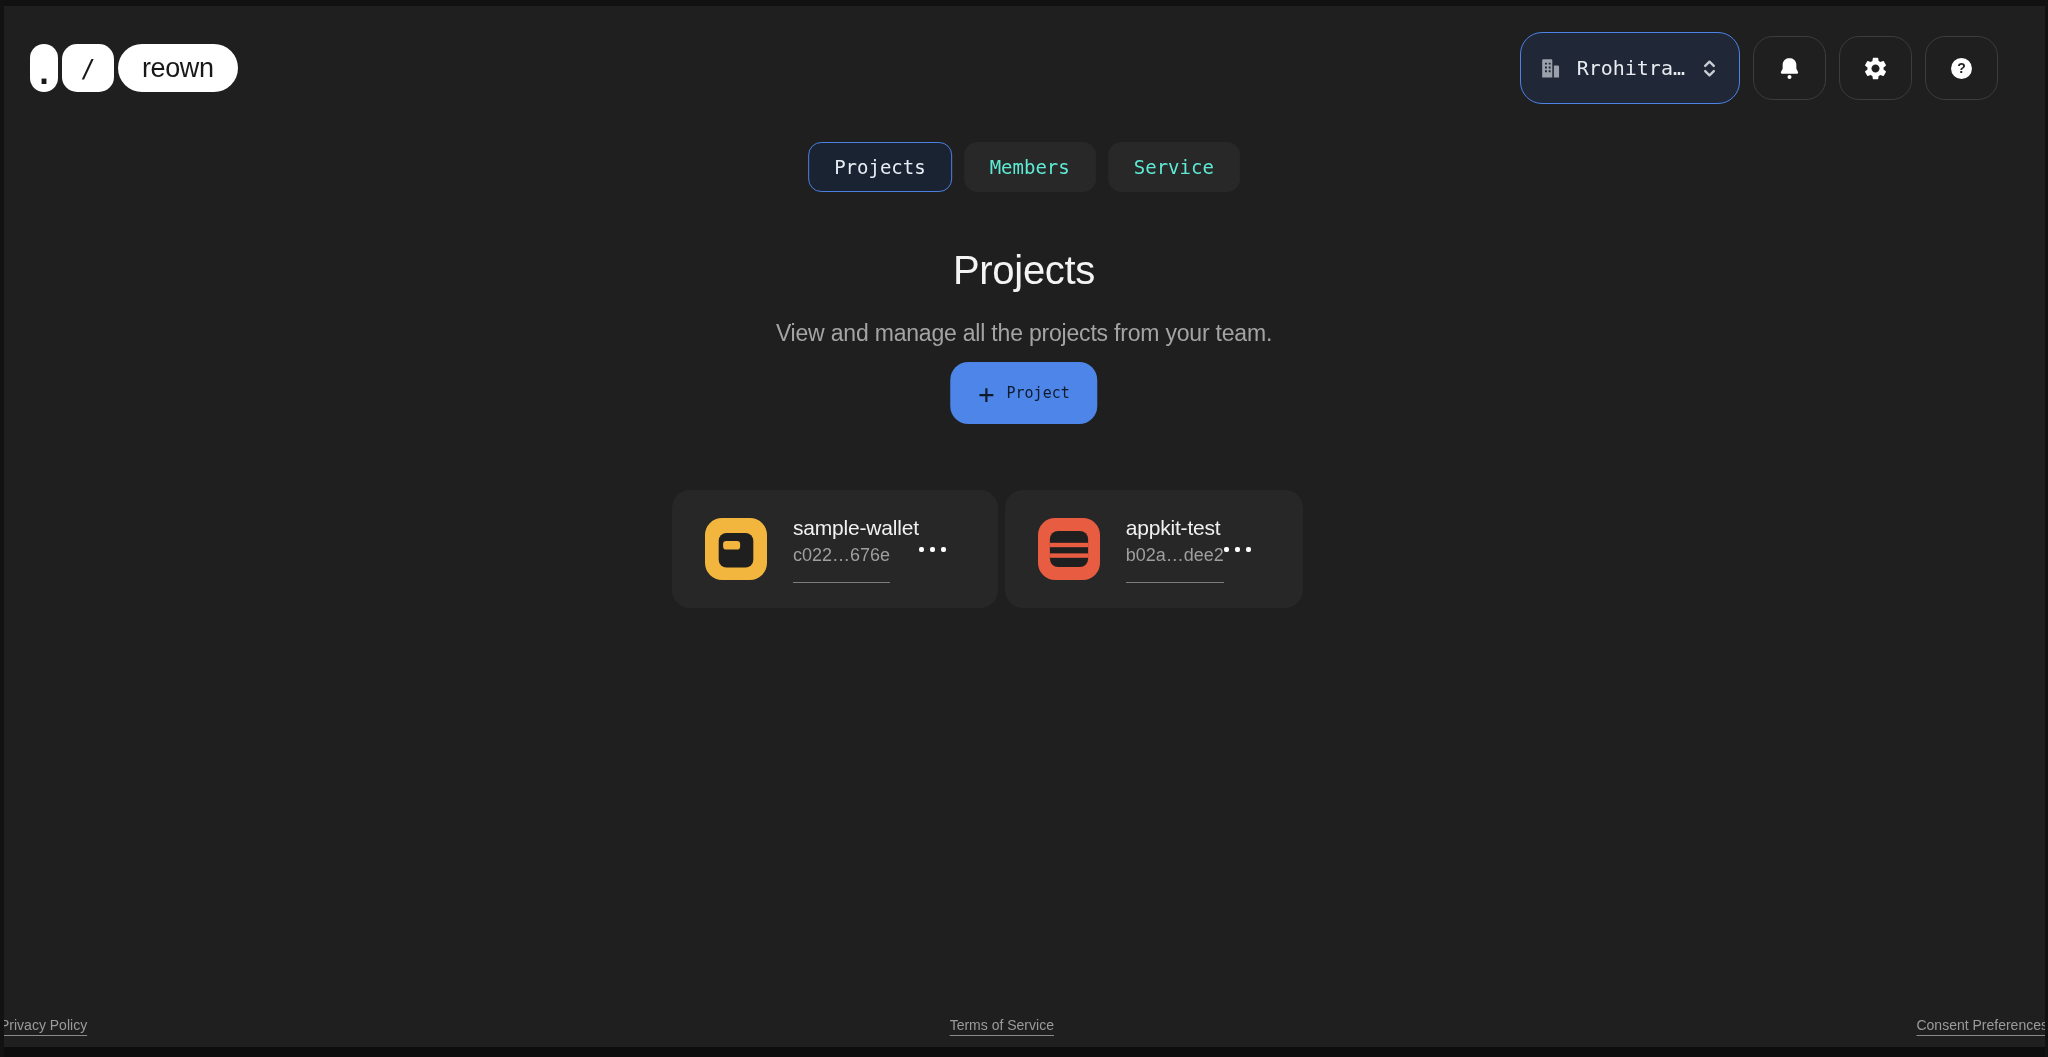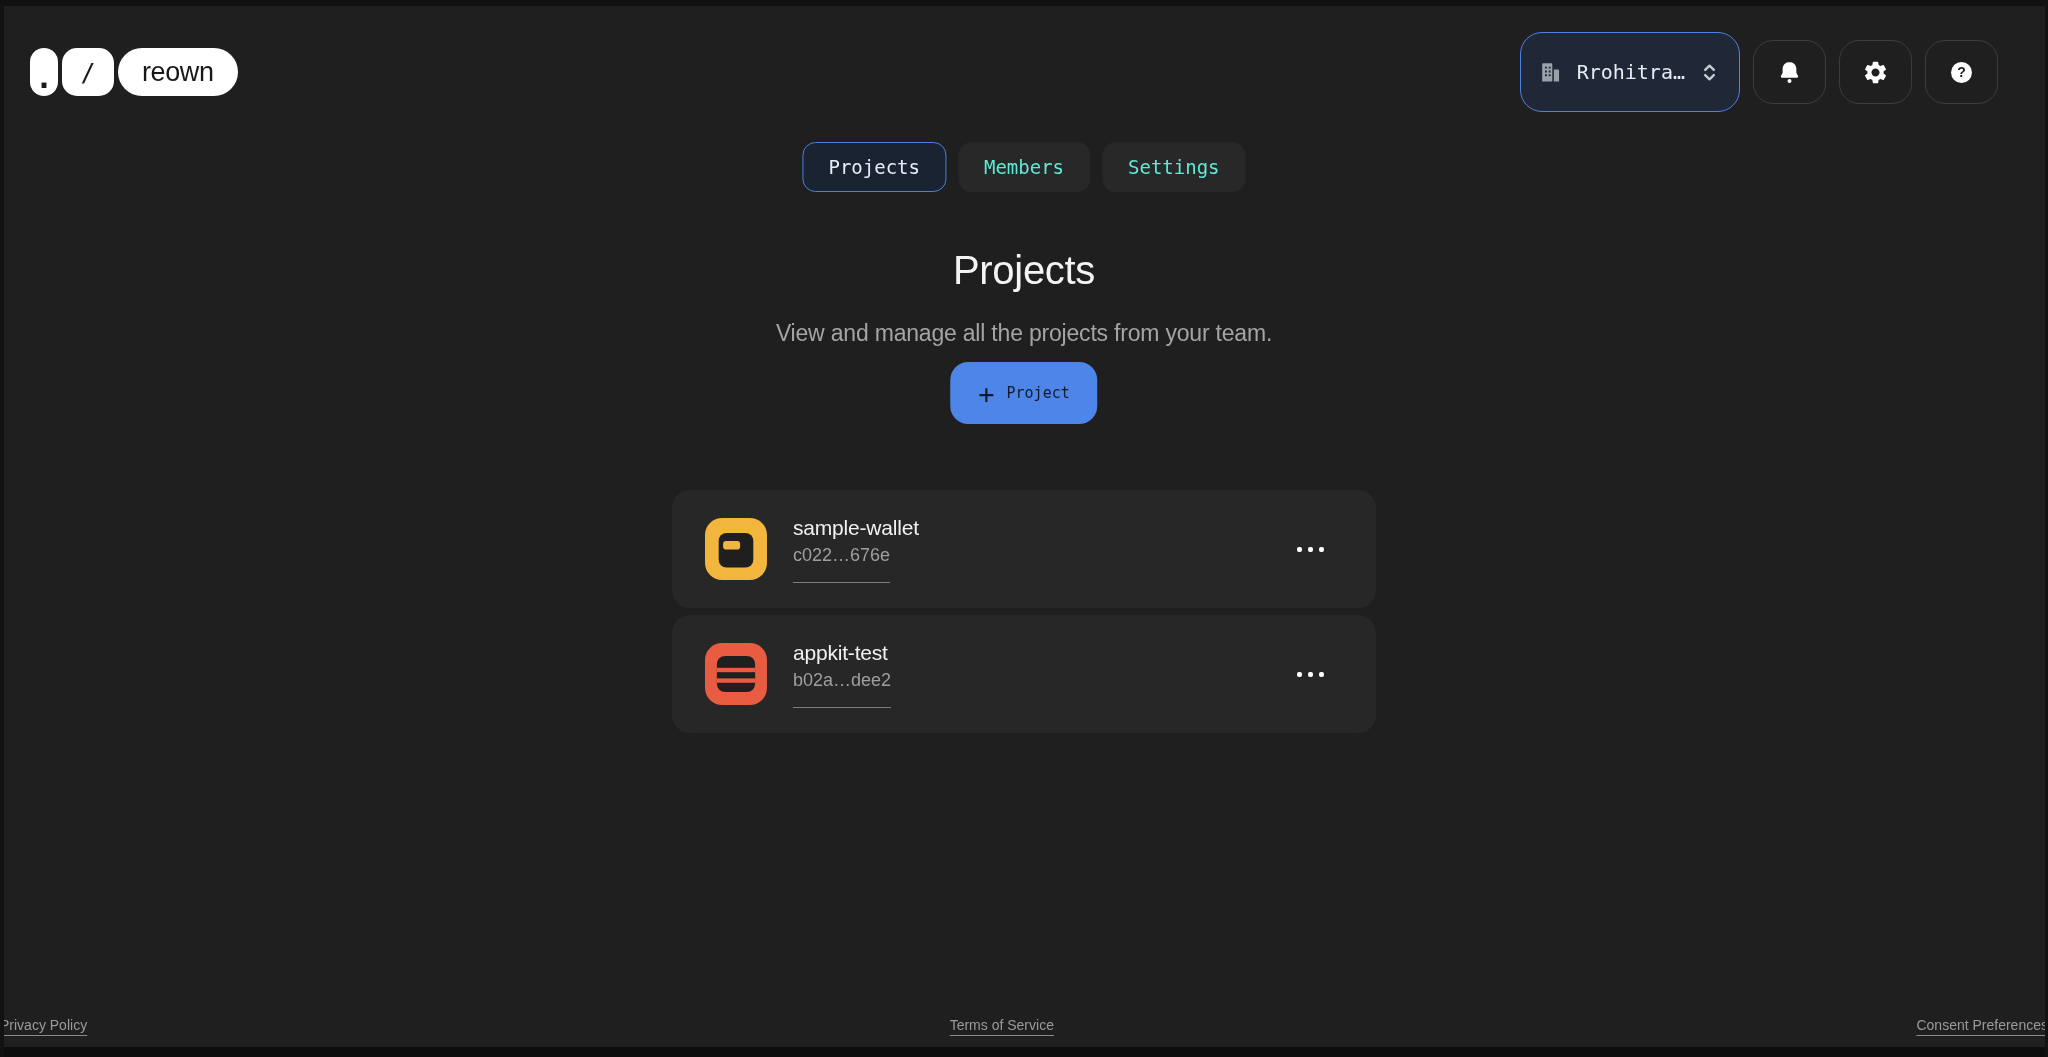--- a/index.html
+++ b/index.html
@@ -29,21 +29,21 @@
   .pill {
     background:#fff; color:#181818; height:48px;
     display:inline-flex; align-items:center; justify-content:center;
   }
   .pill-dot { width:28px; border-radius:14px; font-size:30px; font-weight:700; padding-top:10px; }
   .pill-slash { width:52px; border-radius:15px; font-size:25px; font-weight:500; }
   .pill-word { padding:0 24px; border-radius:24px; font-size:27px; font-weight:500; letter-spacing:-0.4px; }
 
   .header-right { display:flex; align-items:center; gap:13px; }
   .org-btn {
-    height:80px; border-radius:22px; border:1.5px solid #4d82e6;
+    height:72px; border-radius:22px; border:1.5px solid #4d82e6;
     background:#202837; display:flex; align-items:center; gap:13px;
     padding:0 18px 0 16px; cursor:pointer;
   }
   .org-btn .org-label { font-size:20px; color:#e8ebf1; }
   .icon-btn {
     width:73px; height:64px; border-radius:20px; border:1px solid #3c3c3c;
     background:transparent; display:grid; place-items:center; cursor:pointer;
   }
 
   
@@ -71,21 +71,21 @@
     height:62px; padding:0 28px; border-radius:18px; border:none;
     background:#4d86e8; color:#101a2b;
     display:inline-flex; align-items:center; gap:12px; cursor:pointer;
   }
   .new-project-btn .plus { font-size:27px; line-height:1; font-weight:400; }
   .new-project-btn .label { font-size:15px; }
 
   
   .project-list {
     position:absolute; top:490px; left:50%; transform:translateX(-50%);
-    width:704px; display:flex; flex-direction:column; gap:7px;
+    width:704px; display:flex; gap:7px;
   }
   .project-card {
     height:118px; background:#272727; border-radius:18px;
     display:flex; align-items:center; padding:0 52px 0 33px;
   }
   .project-icon {
     width:62px; height:62px; border-radius:17px; flex:0 0 auto;
     display:grid; place-items:center; margin-right:26px;
   }
   .project-meta { display:flex; flex-direction:column; gap:5px; align-items:flex-start; }
@@ -163,21 +163,21 @@
           <text x="12" y="16.3" text-anchor="middle" font-family="Liberation Sans, sans-serif" font-size="12.5" font-weight="bold" fill="#1f1f1f">?</text>
         </svg>
       </span>
     </button>
   </div>
 </div>
 
 <div class="tabs">
   <div class="tab mono active">Projects</div>
   <div class="tab mono">Members</div>
-  <div class="tab mono">Settings</div>
+  <div class="tab mono">Service</div>
 </div>
 
 <div class="hero">
   <h1>Projects</h1>
   <div class="subtitle">View and manage all the projects from your team.</div>
 </div>
 
 <button class="new-project-btn mono">
   <span class="plus">+</span>
   <span class="label">Project</span>

